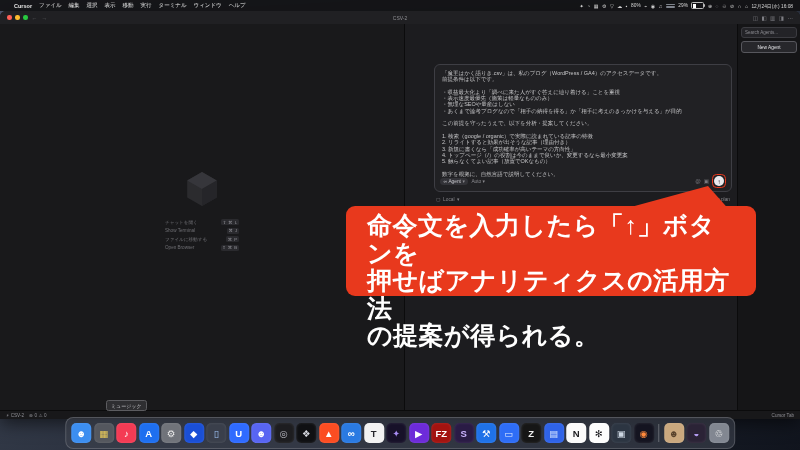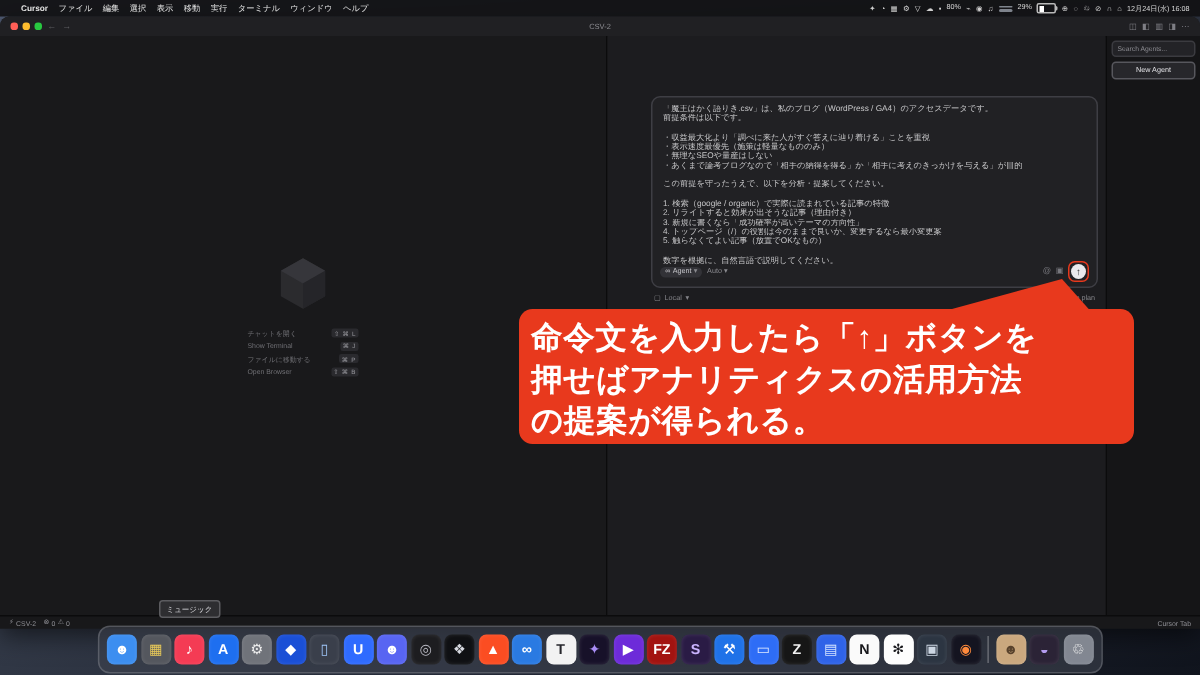--- a/index.html
+++ b/index.html
@@ -58,21 +58,21 @@
   .search{background:#232327;border:.5px solid #3b3b40;border-radius:3px;font-size:4.5px;color:#8b8b91;padding:2px 3px;white-space:nowrap;overflow:hidden;}
   .newagent{background:#27272b;border:.5px solid #57575d;border-radius:3px;font-size:4.8px;color:#e2e2e6;text-align:center;padding:2.5px 0;}
   
   .statusbar{position:absolute;left:0;right:0;bottom:0;height:8px;background:#18181a;border-top:1px solid #0b0b0c;
     display:flex;align-items:center;padding:0 6px;gap:5px;font-size:4.6px;color:#8f8f95;}
   .sb-item{display:flex;align-items:center;gap:1.5px;white-space:nowrap;}
   .sb-right{margin-left:auto;}
   
   .wedge{position:absolute;left:0;top:0;z-index:3;pointer-events:none;}
   .callout{position:absolute;left:346px;top:206px;width:410px;height:90px;background:#e8391d;border-radius:9px;
-    color:#fff;font-weight:bold;font-size:21px;line-height:27.5px;padding:6px 8px;white-space:pre-line;
+    color:#fff;font-weight:bold;font-size:25px;line-height:27.5px;padding:6px 21px;white-space:pre-line;
     box-sizing:border-box;z-index:4;letter-spacing:.5px;}
   
   .tooltip{position:absolute;left:106px;top:400px;background:#2e2e31;border:.5px solid #5c5c60;border-radius:2.5px;
     font-size:5px;color:#dadade;padding:1.5px 4px;z-index:7;white-space:nowrap;}
   
   .dock{position:absolute;left:50%;transform:translateX(-50%);bottom:1px;height:26px;display:flex;align-items:center;
     gap:2.5px;padding:2px 5px;background:rgba(62,66,78,.6);border:.5px solid rgba(255,255,255,.18);
     border-radius:8px;z-index:6;}
   .dock-icon{width:20px;height:20px;border-radius:5px;display:flex;align-items:center;justify-content:center;
     font-size:9.5px;font-weight:bold;box-shadow:inset 0 0 3px rgba(255,255,255,.12);}

